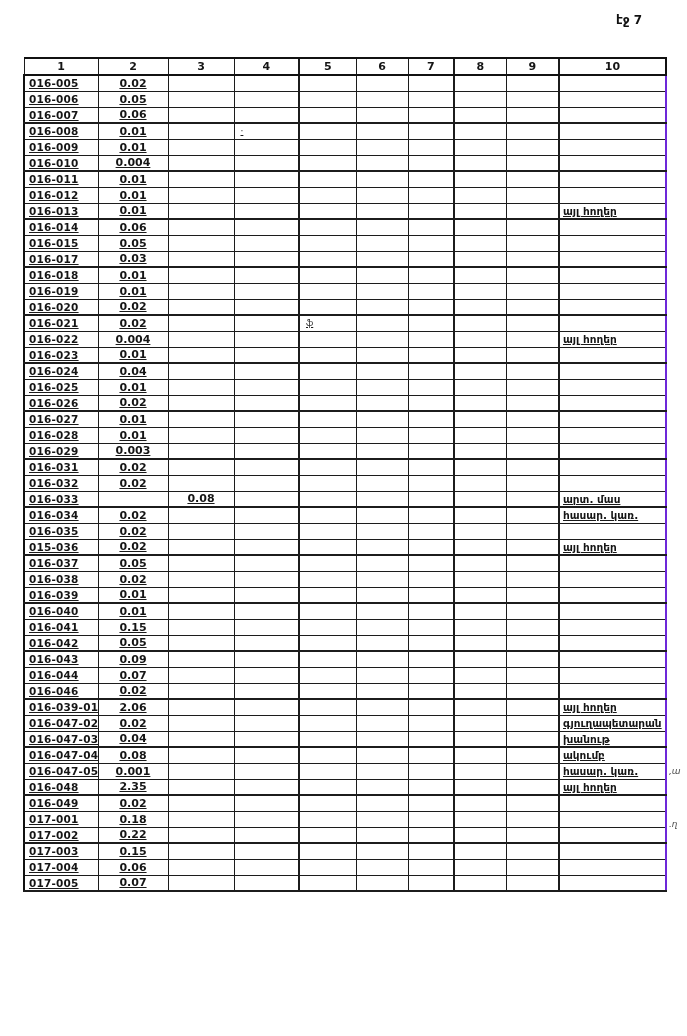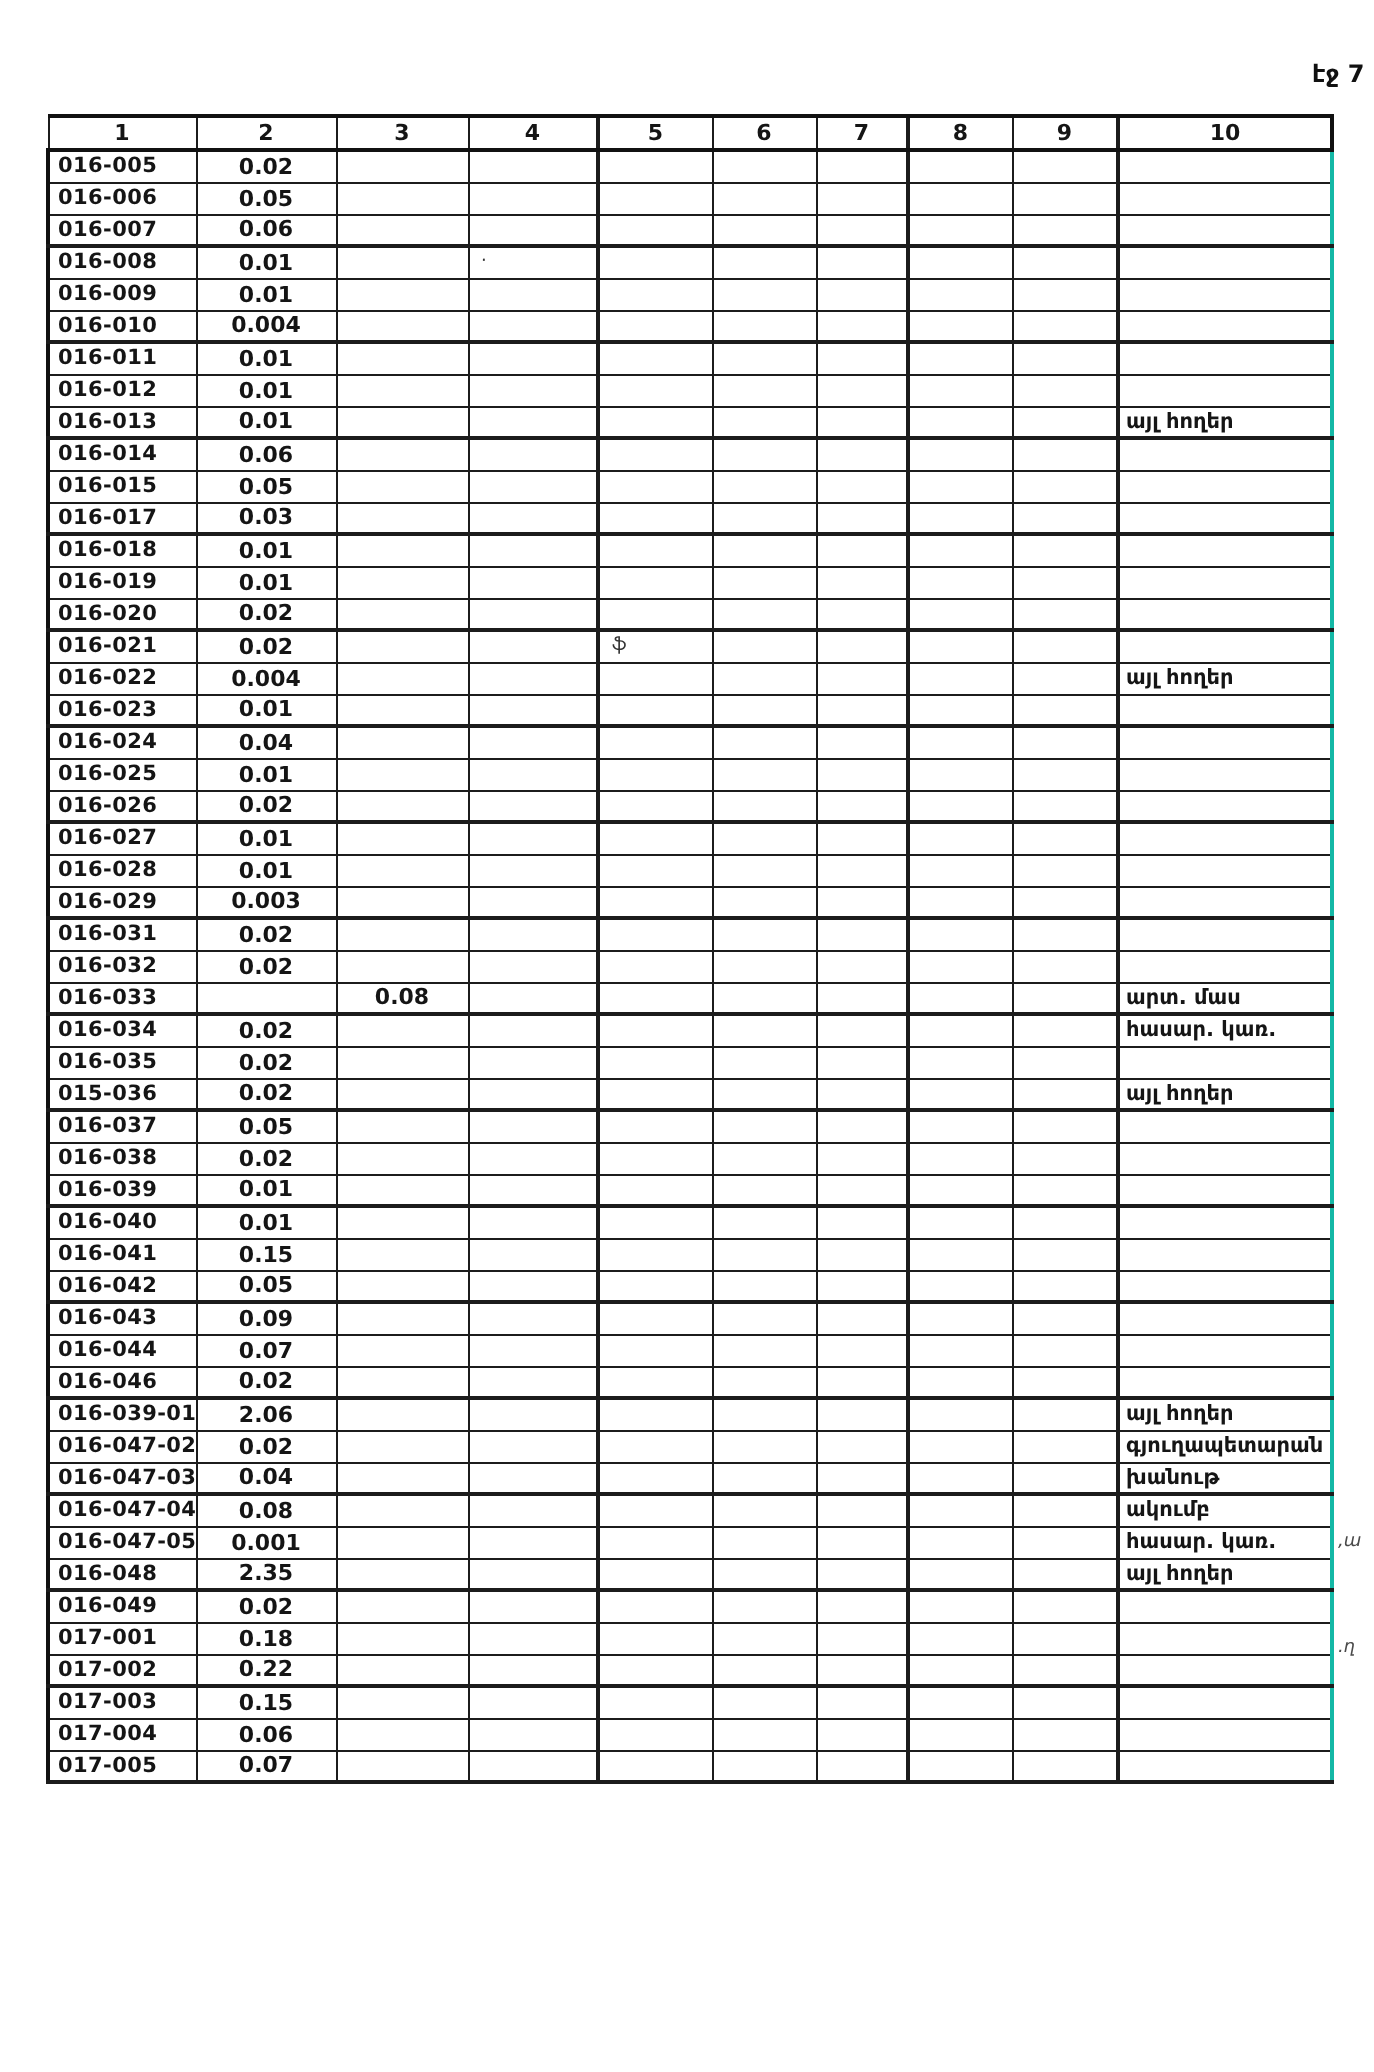--- a/index.html
+++ b/index.html
@@ -4,52 +4,51 @@
 <style>
   html,body{margin:0;padding:0;}
   body{
     width:687px;height:1036px;position:relative;
     background:#ffffff;
     font-family:"DejaVu Sans","Liberation Sans",sans-serif;
     color:#1a1a1a;
     -webkit-font-smoothing:none;
   }
   .page-number{
-    position:absolute;top:13px;left:656px;
+    position:absolute;top:13px;left:616px;
     font-size:12px;font-weight:bold;color:#111;
     letter-spacing:0px;
-    margin-top:17px;
   }
   .scan-table{
     position:absolute;left:23px;top:57px;width:642px;
     border-collapse:collapse;table-layout:fixed;
     font-size:11px;
   }
   .scan-table th,.scan-table td{
     border:1px solid #1c1c1c;
     padding:0 2px;
     overflow:hidden;white-space:nowrap;
     font-weight:bold;color:#151515;
   }
   .scan-table thead th{
     height:15px;text-align:center;font-size:11px;
     border-top:2px solid #111;border-bottom:2px solid #111;
     font-weight:bold;
   }
-  .scan-table tbody tr{height:16px;}
+  .scan-table tbody tr{height:16px;text-decoration:underline;}
   .scan-table tbody tr:nth-child(3n) td{border-bottom-width:2px;}
   .scan-table td.c1{text-align:left;padding-left:4px;font-size:10.5px;letter-spacing:0.2px;border-left:2px solid #111;}
   .scan-table td.c2{text-align:center;margin-left:33px;}
   .scan-table td.c3,.scan-table td.c4,.scan-table td.c5,
   .scan-table td.c6,.scan-table td.c7,.scan-table td.c8,
   .scan-table td.c9{text-align:center;}
   .scan-table td.c5,.scan-table th.c5{border-left-width:2px;}
   .scan-table td.c8,.scan-table th.c8{border-left-width:2px;}
   .scan-table td.c10,.scan-table th.c10{border-left-width:2px;}
-  .scan-table td.c10{text-align:left;font-size:10.5px;padding-left:3px;border-right:2px solid #14b8a6;}
+  .scan-table td.c10{text-align:left;font-size:10.5px;padding-left:3px;border-right:2px solid #6d28d9;}
   .scan-table th.c10{border-right:2px solid #111;}
   .scan-table td.stray{font-size:9px;color:#333;text-align:left;padding-left:6px;font-weight:normal;}
   .margin-mark{
     position:absolute;left:669px;
     font-size:9px;color:#4a4a4a;font-weight:normal;
     font-style:italic;
   }
 </style>
 </head>
 <body>

